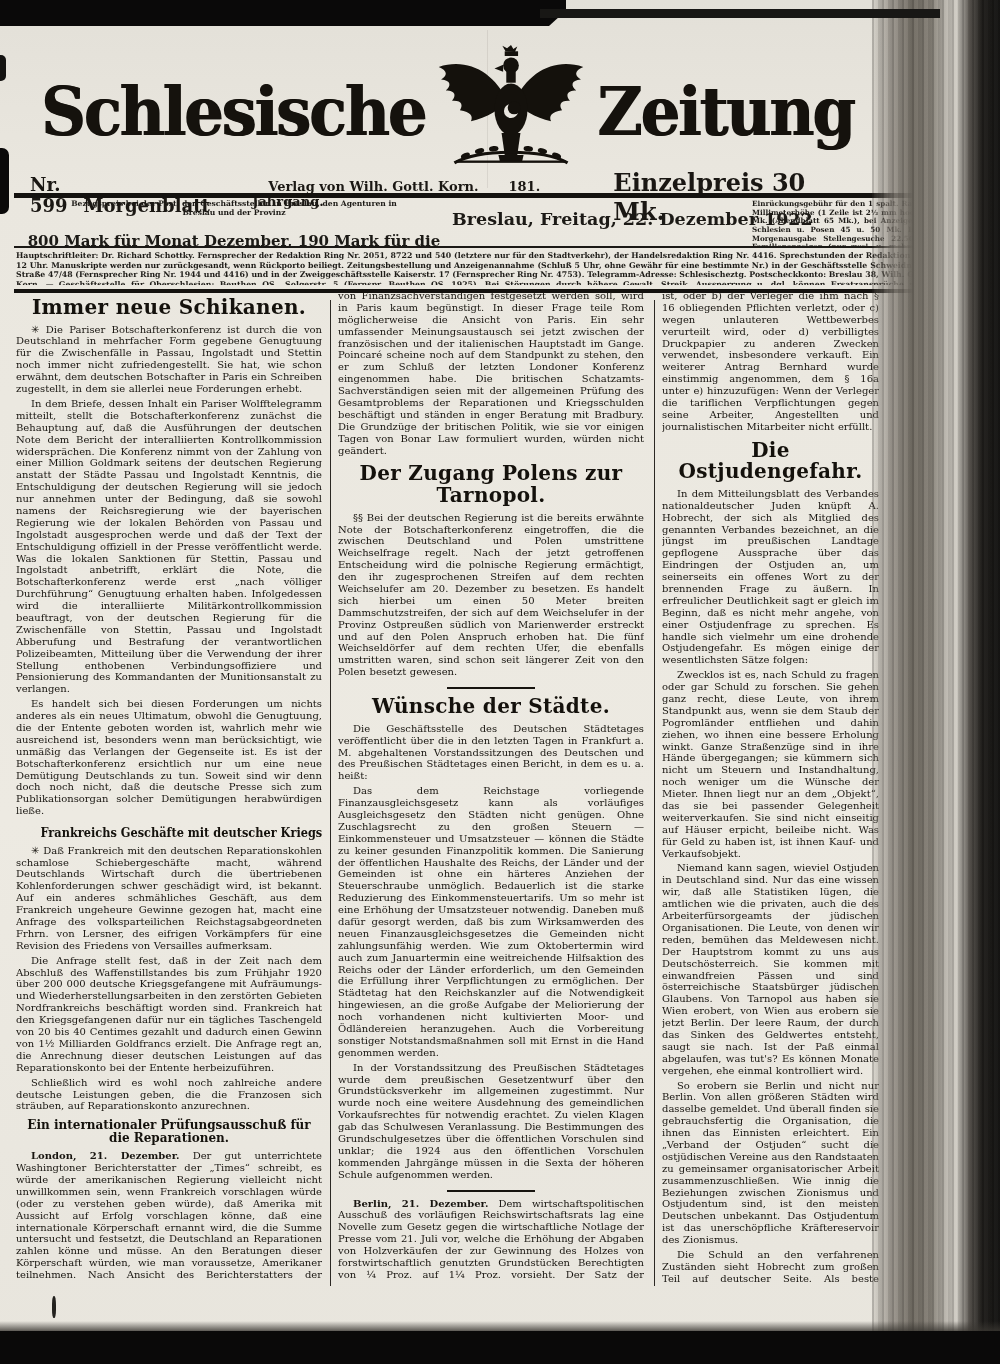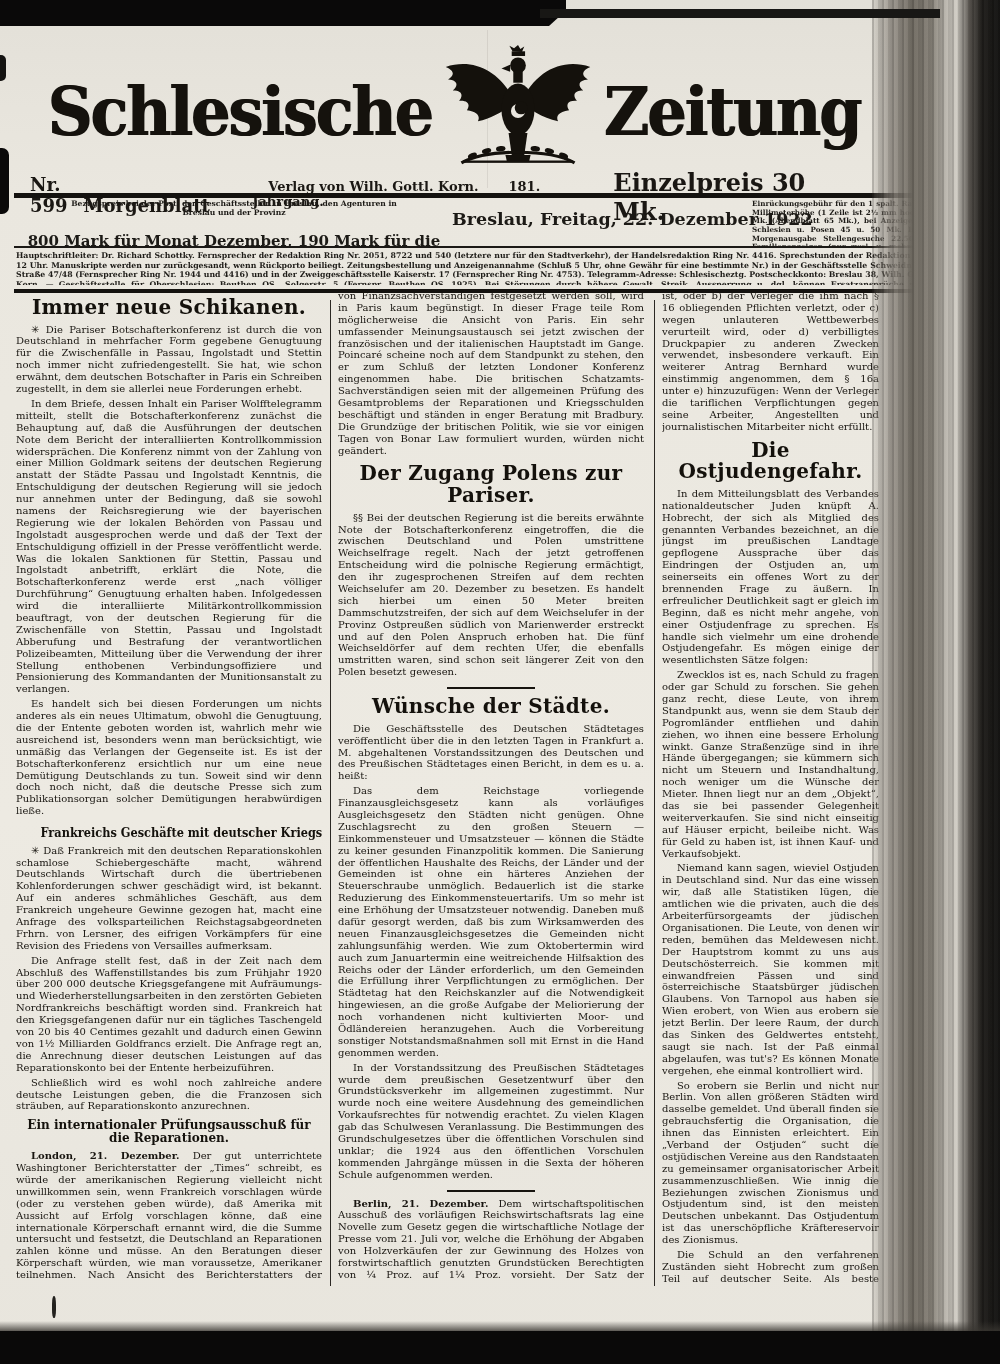--- a/index.html
+++ b/index.html
@@ -16,21 +16,21 @@
   .gutter{position:absolute;top:0;right:0;width:128px;height:100%;z-index:5;
     background:
       repeating-linear-gradient(90deg, rgba(45,42,38,.28) 0 2px, rgba(130,124,116,.14) 2px 6px, rgba(70,66,60,.22) 6px 10px),
       linear-gradient(90deg, rgba(160,155,146,0) 0%, rgba(140,134,126,.75) 16%, #746f66 32%, #8b867d 46%, #c7c3bb 58%, #dedbd3 66%, #595550 76%, #151412 86%, #070707 100%);}
   .scan-bottom{position:absolute;left:0;right:0;bottom:0;height:33px;background:#0a0909;z-index:6;}
   .scan-bottom-shadow{position:absolute;left:0;right:0;bottom:33px;height:10px;z-index:6;
       background:linear-gradient(0deg,rgba(58,55,50,.8),rgba(58,55,50,0));}
   .crease{position:absolute;left:487px;top:30px;width:1px;height:158px;background:rgba(20,18,15,.08);z-index:1;}
   
   .masthead-row{position:absolute;left:34px;right:140px;top:44px;height:134px;display:flex;
-                align-items:center;justify-content:flex-end;z-index:2;}
+                align-items:center;justify-content:center;z-index:2;}
   .blackletter{font-weight:bold;color:#15120d;font-size:62px;letter-spacing:-2px;
                transform:scaleY(1.1);text-shadow:1.2px 0 0 #15120d;white-space:nowrap;}
   .eagle-box{width:160px;height:132px;flex:0 0 auto;margin:0 6px;}
   .subtitle-row{position:absolute;left:30px;right:146px;top:168px;display:flex;justify-content:space-between;
                 align-items:baseline;font-weight:bold;color:#1a1713;z-index:2;}
   .issue-group span{margin-right:16px;}
   .issue-group{font-size:18px;}
   .publisher-group{font-size:13px;}
   .publisher-group span{margin-right:14px;margin-left:16px;}
   .price-tag{font-size:24px;}
@@ -136,21 +136,21 @@
       <h2 class="headline h-small">Frankreichs Geschäfte mit deutscher Kriegsgefangenenarbeit</h2>
       <p class="body-text">✳ Daß Frankreich mit den deutschen Reparationskohlen schamlose Schiebergeschäfte macht, während Deutschlands Wirtschaft durch die übertriebenen Kohlenforderungen schwer geschädigt wird, ist bekannt. Auf ein anderes schmähliches Geschäft, aus dem Frankreich ungeheure Gewinne gezogen hat, macht eine Anfrage des volksparteilichen Reichstagsabgeordneten Frhrn. von Lersner, des eifrigen Vorkämpfers für eine Revision des Friedens von Versailles aufmerksam.</p>
       <p class="body-text">Die Anfrage stellt fest, daß in der Zeit nach dem Abschluß des Waffenstillstandes bis zum Frühjahr 1920 über 200 000 deutsche Kriegsgefangene mit Aufräumungs- und Wiederherstellungsarbeiten in den zerstörten Gebieten Nordfrankreichs beschäftigt worden sind. Frankreich hat den Kriegsgefangenen dafür nur ein tägliches Taschengeld von 20 bis 40 Centimes gezahlt und dadurch einen Gewinn von 1½ Milliarden Goldfrancs erzielt. Die Anfrage regt an, die Anrechnung dieser deutschen Leistungen auf das Reparationskonto bei der Entente herbeizuführen.</p>
       <p class="body-text">Schließlich wird es wohl noch zahlreiche andere deutsche Leistungen geben, die die Franzosen sich sträuben, auf Reparationskonto anzurechnen.</p>
       <h2 class="headline h-medium">Ein internationaler Prüfungsausschuß für die Reparationen.</h2>
       <p class="body-text"><b>London, 21. Dezember.</b> Der gut unterrichtete Washingtoner Berichterstatter der „Times“ schreibt, es würde der amerikanischen Regierung vielleicht nicht unwillkommen sein, wenn Frankreich vorschlagen würde (oder zu verstehen geben würde), daß Amerika mit Aussicht auf Erfolg vorschlagen könne, daß eine internationale Körperschaft ernannt wird, die die Summe untersucht und festsetzt, die Deutschland an Reparationen zahlen könne und müsse. An den Beratungen dieser Körperschaft würden, wie man voraussetze, Amerikaner teilnehmen. Nach Ansicht des Berichterstatters der „Times“ würde die Regierung Harding die Bedingung stellen, daß sich diese Untersuchung streng auf die Frage der Summe beschränkt, deren Zahlung billigerweise von Deutschland erwartet werden kann, und daß sich die Vereinigten Staaten zu irgend einer politischen oder finanziellen Aktion nicht verpflichten.</p>
     </div>
   <div class="colsep sep-1"></div>
   <div class="col col-2">
       <p class="body-text noindent">von Finanzsachverständigen festgesetzt werden soll, wird in Paris kaum begünstigt. In dieser Frage teile Rom möglicherweise die Ansicht von Paris. Ein sehr umfassender Meinungsaustausch sei jetzt zwischen der französischen und der italienischen Hauptstadt im Gange. Poincaré scheine noch auf dem Standpunkt zu stehen, den er zum Schluß der letzten Londoner Konferenz eingenommen habe. Die britischen Schatzamts-Sachverständigen seien mit der allgemeinen Prüfung des Gesamtproblems der Reparationen und Kriegsschulden beschäftigt und ständen in enger Beratung mit Bradbury. Die Grundzüge der britischen Politik, wie sie vor einigen Tagen von Bonar Law formuliert wurden, würden nicht geändert.</p>
-      <h2 class="headline h-large">Der Zugang Polens zur Pariser.</h2>
+      <h2 class="headline h-large">Der Zugang Polens zur Tarnopol.</h2>
       <p class="body-text">§§ Bei der deutschen Regierung ist die bereits erwähnte Note der Botschafterkonferenz eingetroffen, die die zwischen Deutschland und Polen umstrittene Weichselfrage regelt. Nach der jetzt getroffenen Entscheidung wird die polnische Regierung ermächtigt, den ihr zugesprochenen Streifen auf dem rechten Weichselufer am 20. Dezember zu besetzen. Es handelt sich hierbei um einen 50 Meter breiten Dammschutzstreifen, der sich auf dem Weichselufer in der Provinz Ostpreußen südlich von Marienwerder erstreckt und auf den Polen Anspruch erhoben hat. Die fünf Weichseldörfer auf dem rechten Ufer, die ebenfalls umstritten waren, sind schon seit längerer Zeit von den Polen besetzt gewesen.</p>
       <div class="article-rule"></div>
       <h2 class="headline h-large">Wünsche der Städte.</h2>
       <p class="body-text">Die Geschäftsstelle des Deutschen Städtetages veröffentlicht über die in den letzten Tagen in Frankfurt a. M. abgehaltenen Vorstandssitzungen des Deutschen und des Preußischen Städtetages einen Bericht, in dem es u. a. heißt:</p>
       <p class="body-text">Das dem Reichstage vorliegende Finanzausgleichsgesetz kann als vorläufiges Ausgleichsgesetz den Städten nicht genügen. Ohne Zuschlagsrecht zu den großen Steuern — Einkommensteuer und Umsatzsteuer — können die Städte zu keiner gesunden Finanzpolitik kommen. Die Sanierung der öffentlichen Haushalte des Reichs, der Länder und der Gemeinden ist ohne ein härteres Anziehen der Steuerschraube unmöglich. Bedauerlich ist die starke Reduzierung des Einkommensteuertarifs. Um so mehr ist eine Erhöhung der Umsatzsteuer notwendig. Daneben muß dafür gesorgt werden, daß bis zum Wirksamwerden des neuen Finanzausgleichsgesetzes die Gemeinden nicht zahlungsunfähig werden. Wie zum Oktobertermin wird auch zum Januartermin eine weitreichende Hilfsaktion des Reichs oder der Länder erforderlich, um den Gemeinden die Erfüllung ihrer Verpflichtungen zu ermöglichen. Der Städtetag hat den Reichskanzler auf die Notwendigkeit hingewiesen, an die große Aufgabe der Meliorierung der noch vorhandenen nicht kultivierten Moor- und Ödländereien heranzugehen. Auch die Vorbereitung sonstiger Notstandsmaßnahmen soll mit Ernst in die Hand genommen werden.</p>
       <p class="body-text">In der Vorstandssitzung des Preußischen Städtetages wurde dem preußischen Gesetzentwurf über den Grundstücksverkehr im allgemeinen zugestimmt. Nur wurde noch eine weitere Ausdehnung des gemeindlichen Vorkaufsrechtes für notwendig erachtet. Zu vielen Klagen gab das Schulwesen Veranlassung. Die Bestimmungen des Grundschulgesetzes über die öffentlichen Vorschulen sind unklar; die 1924 aus den öffentlichen Vorschulen kommenden Jahrgänge müssen in die Sexta der höheren Schule aufgenommen werden.</p>
       <div class="article-rule"></div>
       <p class="body-text"><b>Berlin, 21. Dezember.</b> Dem wirtschaftspolitischen Ausschuß des vorläufigen Reichswirtschaftsrats lag eine Novelle zum Gesetz gegen die wirtschaftliche Notlage der Presse vom 21. Juli vor, welche die Erhöhung der Abgaben von Holzverkäufen der zur Gewinnung des Holzes von forstwirtschaftlich genutzten Grundstücken Berechtigten von ¼ Proz. auf 1¼ Proz. vorsieht. Der Satz der Regierungsvorlage von 1¼ Proz. wurde angenommen. Als neuer Zusatz wurde folgender Antrag Bernhard mit neun gegen fünf Stimmen angenommen: „Die Rückvergütungsstelle hat bis zu 5 Proz. der ihr zugehenden Beträge abzuzweigen und sie den in Betracht kommenden Verbänden zur Unterstützung der durch die Not der Presse stellenlos gewordenen Arbeiter, Angestellten und Redakteure zur Verfügung zu stellen.“ Dem Ausschuß lag ferner eine Verordnung zur Ausführung des Gesetzes gegen die Notlage der Presse vor. Der Entwurf bestimmt in einem neuen § 16a, daß die Rückvergütung aberkannt werden kann, wenn a) der geforderte Betrag durch Verschulden des Verlegers zu hoch</p>
     </div>
   <div class="colsep sep-2"></div>

